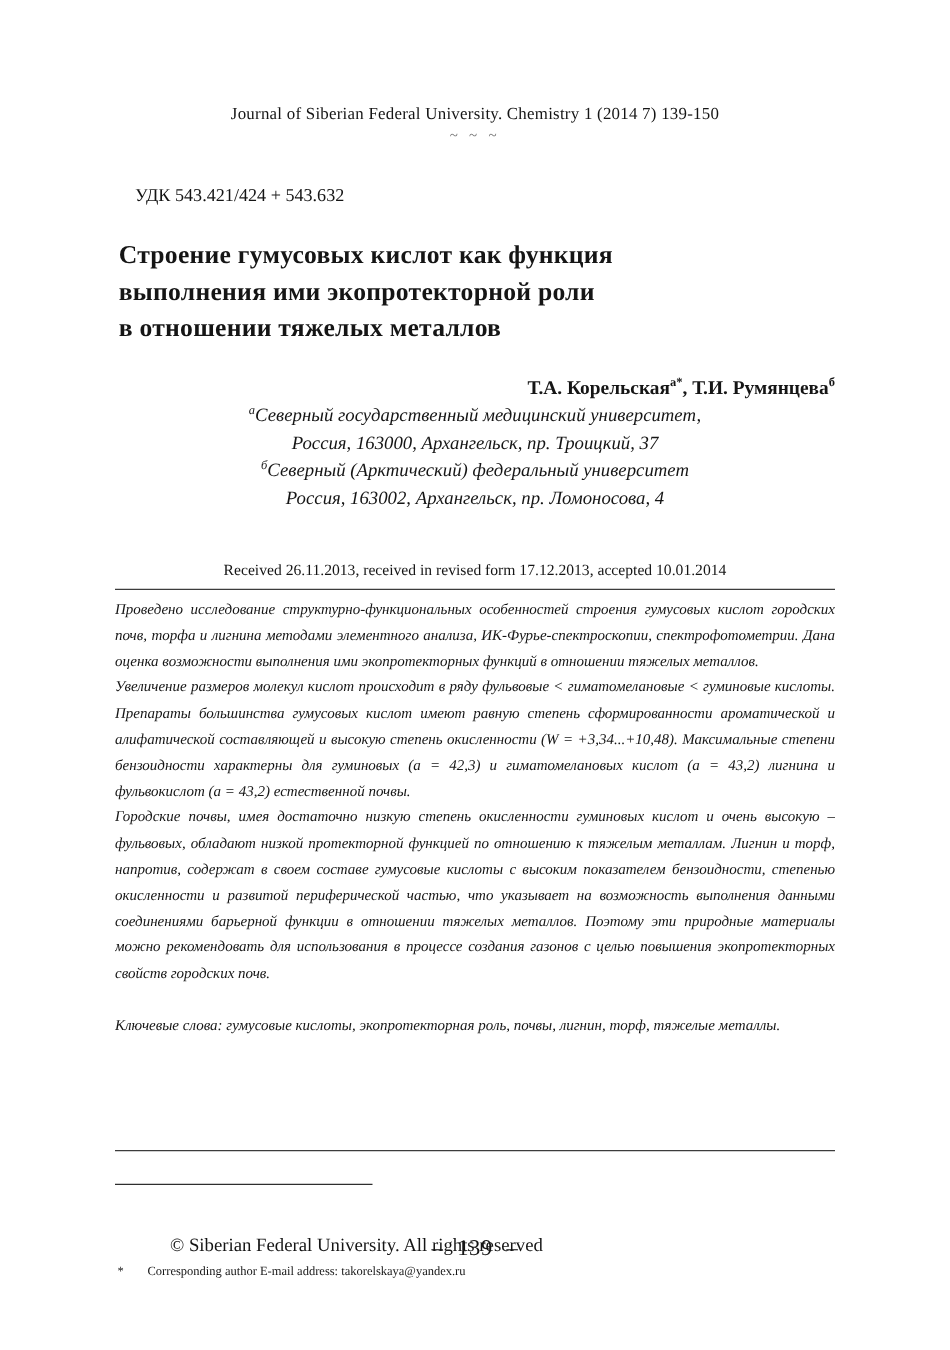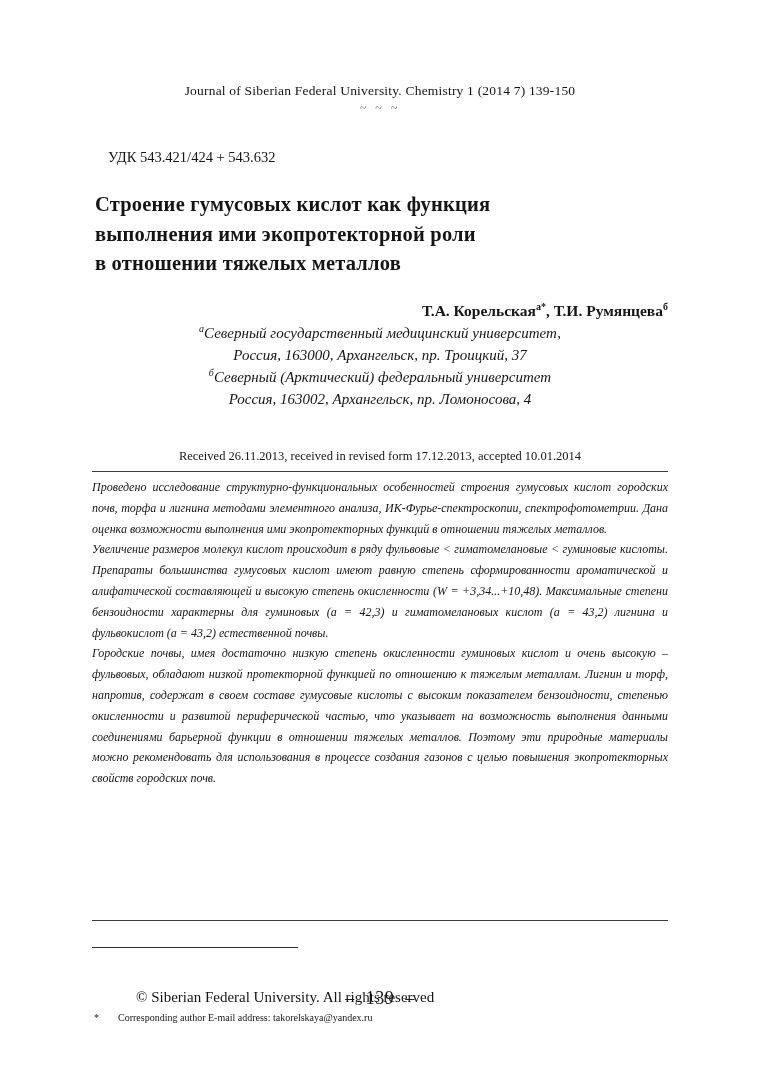--- a/index.html
+++ b/index.html
@@ -125,20 +125,21 @@
 </div>
 
 <div class="abs centered received-line">Received 26.11.2013, received in revised form 17.12.2013, accepted 10.01.2014</div>
 
 <div class="abs rule rule-top"></div>
 
 <div class="abs abstract">
   <p>Проведено исследование структурно-функциональных особенностей строения гумусовых кислот городских почв, торфа и лигнина методами элементного анализа, ИК-Фурье-спектроскопии, спектрофотометрии. Дана оценка возможности выполнения ими экопротекторных функций в отношении тяжелых металлов.</p>
   <p>Увеличение размеров молекул кислот происходит в ряду фульвовые &lt; гиматомелановые &lt; гуминовые кислоты. Препараты большинства гумусовых кислот имеют равную степень сформированности ароматической и алифатической составляющей и высокую степень окисленности (W = +3,34...+10,48). Максимальные степени бензоидности характерны для гуминовых (a = 42,3) и гиматомелановых кислот (a = 43,2) лигнина и фульвокислот (a = 43,2) естественной почвы.</p>
   <p>Городские почвы, имея достаточно низкую степень окисленности гуминовых кислот и очень высокую – фульвовых, обладают низкой протекторной функцией по отношению к тяжелым металлам. Лигнин и торф, напротив, содержат в своем составе гумусовые кислоты с высоким показателем бензоидности, степенью окисленности и развитой периферической частью, что указывает на возможность выполнения данными соединениями барьерной функции в отношении тяжелых металлов. Поэтому эти природные материалы можно рекомендовать для использования в процессе создания газонов с целью повышения экопротекторных свойств городских почв.</p>
+  <p class="keywords">Ключевые слова: гумусовые кислоты, экопротекторная роль, почвы, лигнин, торф, тяжелые металлы.</p>
 </div>
 
 <div class="abs rule rule-bottom"></div>
 
 <div class="abs footnote-rule"></div>
 
 <div class="abs copyright-line">© Siberian Federal University. All rights reserved</div>
 
 <div class="abs footnote-line">
   <span class="marker">*</span><span>Corresponding author E-mail address: takorelskaya@yandex.ru</span>

